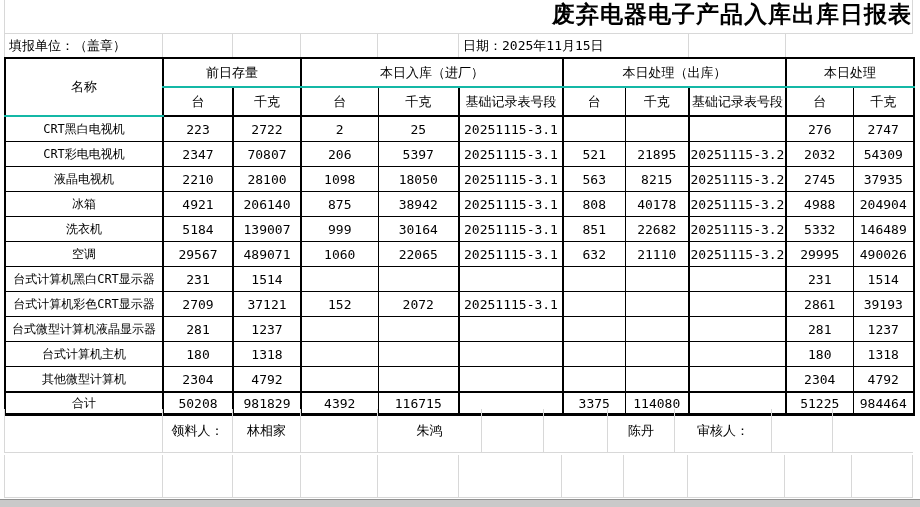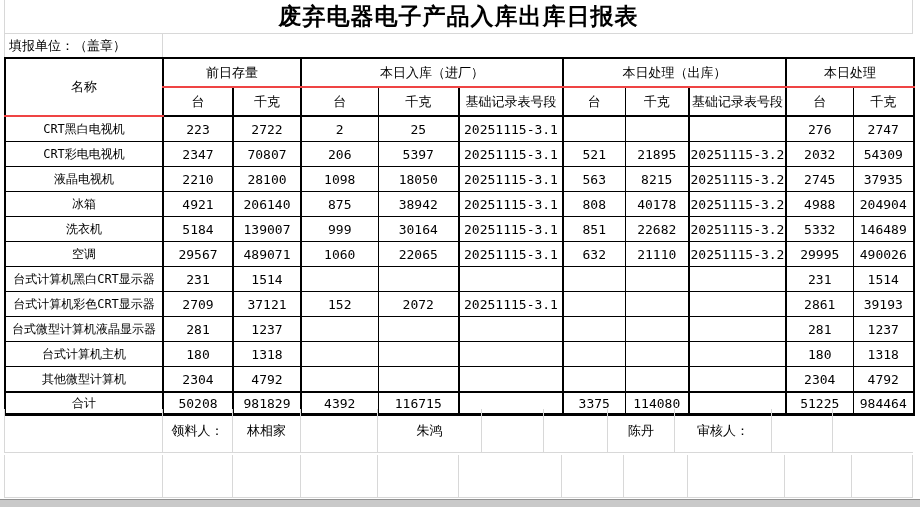--- a/index.html
+++ b/index.html
@@ -5,46 +5,45 @@
   html,body{margin:0;padding:0;}
   body{
     width:920px;height:507px;position:relative;overflow:hidden;
     background:#ffffff;color:#000;
     font-family:"DejaVu Sans Mono","DejaVu Sans",monospace;
   }
   
   .title-row{
     position:absolute;left:4px;top:0;width:909px;height:33px;
     box-sizing:border-box;border-left:1px solid #d8d8d8;border-right:1px solid #d8d8d8;
-    text-align:center;line-height:33px;font-size:23px;font-weight:bold;letter-spacing:1px;
-    font-family:Liberation Serif, serif;white-space:nowrap;
+    text-align:right;line-height:33px;font-size:23px;font-weight:bold;letter-spacing:1px;
+    font-family:Liberation Mono, monospace;white-space:nowrap;
   }
   
   .meta-row{
     position:absolute;left:4px;top:33px;width:909px;height:24px;display:flex;
     box-sizing:border-box;border-top:1px solid #d8d8d8;border-left:1px solid #d8d8d8;
     font-size:13px;
-    flex-direction:column;
   }
   .meta-row .mc{
     box-sizing:border-box;border-right:1px solid #d8d8d8;height:100%;
     line-height:23px;white-space:nowrap;overflow:visible;padding-left:4px;
   }
   .mc1{width:158px}.mc2{width:70px}.mc3{width:68px}.mc4{width:77px}
   .mc5{width:81px}.mc6{width:230px}.mc7{width:97px}.mc8{width:128px}
   
   table.main{
     position:absolute;left:4px;top:57px;border-collapse:collapse;table-layout:fixed;
     background:#fff;border:2px solid #000;border-bottom-width:3px;
   }
   table.main th,table.main td{
     padding:0;margin:0;text-align:center;vertical-align:middle;font-weight:normal;
     font-size:13px;white-space:nowrap;overflow:hidden;
   }
-  tr.h1 th{height:27px;border-bottom:2px solid #ef4444;border-radius:11px;}
+  tr.h1 th{height:27px;border-bottom:2px solid #14b8a6;border-radius:11px;}
   tr.h2 th{height:27px;border-bottom:2px solid #000;}
   tbody td{height:24px;border-bottom:1px solid #000;}
   tbody tr.total td{border-top:2px solid #000;height:20px;border-bottom:none;}
   .bl2{border-left:2px solid #000;}
   .bl1{border-left:1px solid #000;}
   tbody tr td:nth-child(2),tbody tr td:nth-child(3),tbody tr td:nth-child(4),
   tbody tr td:nth-child(6),tbody tr td:nth-child(7),tbody tr td:nth-child(9),
   tbody tr td:nth-child(10){border-left:2px solid #000;}
   tbody tr td:nth-child(5),tbody tr td:nth-child(8),
   tbody tr td:nth-child(11){border-left:1px solid #000;}

